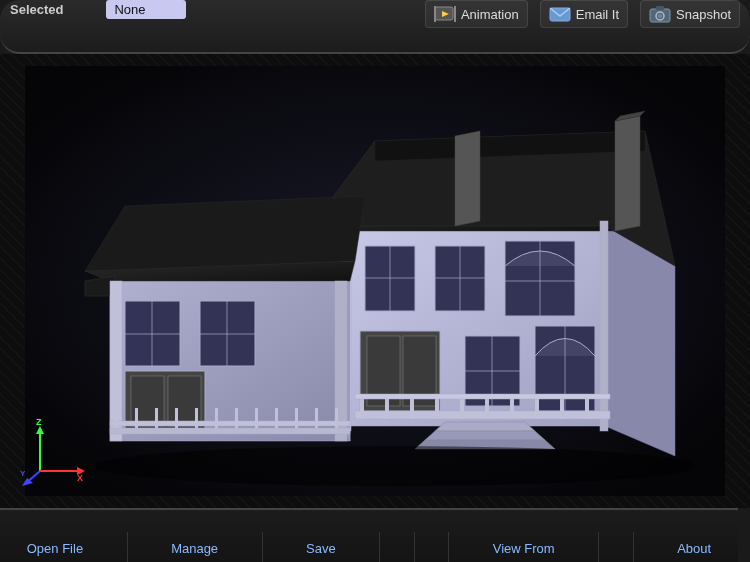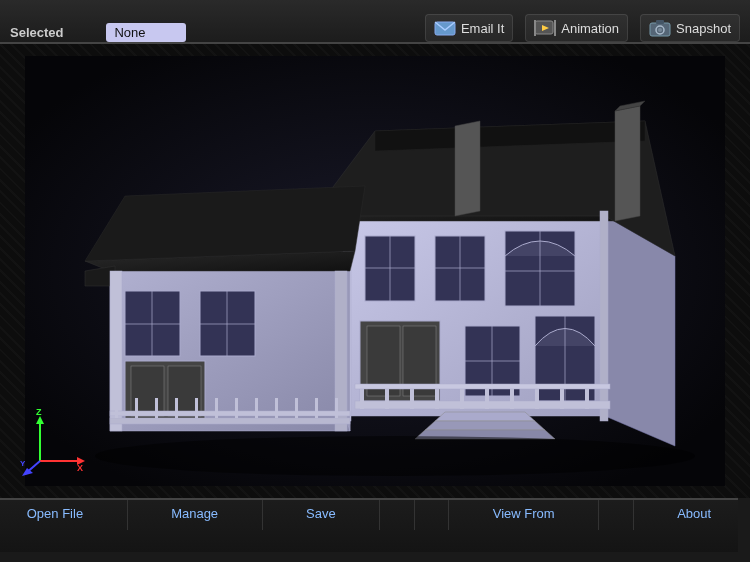--- a/index.html
+++ b/index.html
@@ -7,27 +7,28 @@
       width: 750px;
       height: 562px;
       overflow: hidden;
       background: #1a1a1a;
       font-family: Arial, Helvetica, sans-serif;
     }
 
     
     #top-bar {
       width: 750px;
-      height: 44px;
+      height: 54px;
       background: linear-gradient(180deg, #2a2a2a 0%, #1c1c1c 100%);
       border-bottom: 2px solid #444;
       display: flex;
-      align-items: flex-end;
+      align-items: flex-start;
       padding: 0 10px;
       position: relative;
+      border-radius: 20px;
     }
 
     #selected-label {
       display: flex;
       align-items: center;
       gap: 6px;
     }
 
     #selected-text {
       color: #ccc;
@@ -121,21 +122,21 @@
       left: 20px;
     }
 
     
     #bottom-bar {
       width: 738px;
       height: 54px;
       background: linear-gradient(180deg, #1c1c1c 0%, #141414 100%);
       border-top: 2px solid #444;
       display: flex;
-      align-items: flex-start;
+      align-items: flex-end;
       justify-content: space-around;
     }
 
     .bottom-btn {
       color: #88bbff;
       font-size: 13px;
       cursor: pointer;
       padding: 6px 10px;
       text-align: center;
       border-radius: 4px;
@@ -152,40 +153,40 @@
 <body>
 
 <div id="top-bar">
   <div id="selected-label">
     <span id="selected-text">Selected</span>
     <span id="selected-value">None</span>
   </div>
 
 
   <div id="top-actions">
-    <div class="top-action-btn">
-      <span class="btn-icon">
-        <svg width="22" height="18" viewBox="0 0 22 18">
-          <rect x="1" y="3" width="20" height="13" rx="2" fill="#6699cc" stroke="#88aaee" stroke-width="1"></rect>
-          <polyline points="1,3 11,11 21,3" fill="none" stroke="#aaccff" stroke-width="1.5"></polyline>
-        </svg>
-      </span>
-      <span>Email It</span>
-    </div>
-
     <div class="top-action-btn">
       <span class="btn-icon">
         <svg width="22" height="18" viewBox="0 0 22 18">
           <rect x="1" y="2" width="18" height="13" rx="2" fill="#555" stroke="#888" stroke-width="1"></rect>
           <polygon points="8,6 8,12 15,9" fill="#ffcc44"></polygon>
           <rect x="0" y="1" width="2" height="16" fill="#888"></rect>
           <rect x="20" y="1" width="2" height="16" fill="#888"></rect>
         </svg>
       </span>
       <span>Animation</span>
+    </div>
+
+    <div class="top-action-btn">
+      <span class="btn-icon">
+        <svg width="22" height="18" viewBox="0 0 22 18">
+          <rect x="1" y="3" width="20" height="13" rx="2" fill="#6699cc" stroke="#88aaee" stroke-width="1"></rect>
+          <polyline points="1,3 11,11 21,3" fill="none" stroke="#aaccff" stroke-width="1.5"></polyline>
+        </svg>
+      </span>
+      <span>Email It</span>
     </div>
 
     <div class="top-action-btn">
       <span class="btn-icon">
         <svg width="22" height="18" viewBox="0 0 22 18">
           <rect x="1" y="4" width="20" height="13" rx="2" fill="#556677" stroke="#7799aa" stroke-width="1"></rect>
           <rect x="7" y="1" width="8" height="4" rx="1" fill="#445566"></rect>
           <circle cx="11" cy="11" r="4" fill="none" stroke="#aabbcc" stroke-width="1.5"></circle>
           <circle cx="11" cy="11" r="2" fill="#778899"></circle>
         </svg>

